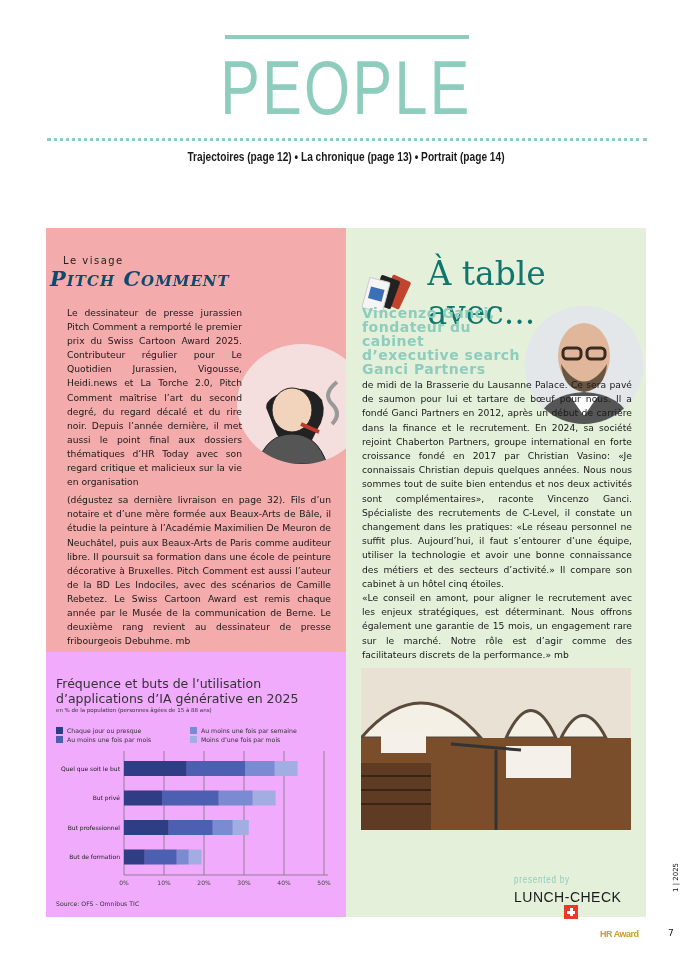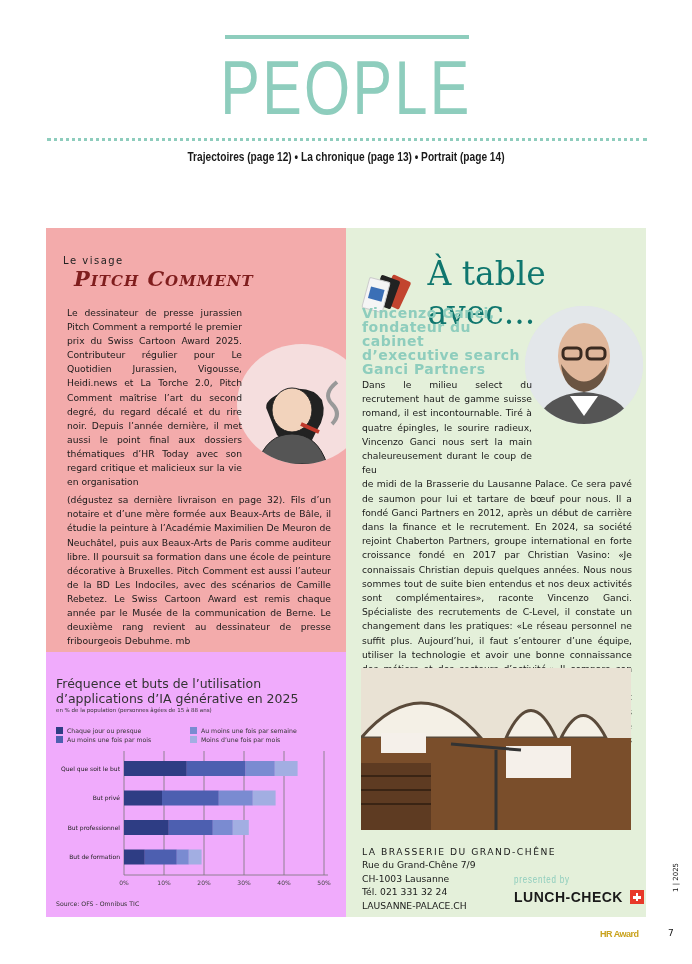--- a/index.html
+++ b/index.html
@@ -7,40 +7,40 @@
   .top-rule { position:absolute; left:225px; top:35px; width:244px; height:4px; background:#8ecdbd; }
   .section-title { position:absolute; left:0; width:692px; top:48px; text-align:center; font-family:"Liberation Sans Narrow","Liberation Sans", sans-serif; font-size:76px; line-height:80px; color:#8ecdbd; letter-spacing:3px; transform:scaleX(0.78); transform-origin:center; font-weight:normal; }
   .dotted-rule { position:absolute; left:47px; top:138px; width:600px; height:0; border-top:3px dotted #8ecdbd; }
   .toc { position:absolute; left:0; width:692px; top:149px; text-align:center; font-family:"Liberation Sans", sans-serif; font-size:13px; font-weight:bold; transform:scaleX(0.78); transform-origin:center; }
 
   .pink-panel { position:absolute; left:46px; top:228px; width:300px; height:460px; background:#f3abab; }
   .mint-panel { position:absolute; left:46px; top:652px; width:300px; height:265px; background:#f0abfc; }
   .green-panel { position:absolute; left:346px; top:228px; width:300px; height:689px; background:#e4f0da; }
 
   .kicker { position:absolute; left:17px; top:27px; font-size:10px; letter-spacing:1.5px; color:#222; }
-  .portrait-name { position:absolute; left:28px; top:38px; font-family:"DejaVu Serif", serif; font-size:21px; font-weight:bold; font-style:italic; color:#7f1d1d; letter-spacing:1px; font-variant:small-caps; }
+  .portrait-name { position:absolute; left:4px; top:38px; font-family:"DejaVu Serif", serif; font-size:21px; font-weight:bold; font-style:italic; color:#0c4a6e; letter-spacing:1px; font-variant:small-caps; }
   .cartoon-circle { position:absolute; left:191px; top:116px; width:130px; height:120px; border-radius:50%; background:#f5dede; overflow:hidden; }
   .pink-body { position:absolute; left:17px; top:74px; width:272px; font-size:9.2px; line-height:14.1px; color:#1a1a1a; }
   .pink-body .narrow { width:175px; }
   .pink-body p { margin:4px; text-align:justify; }
 
   .table-title-row { position:absolute; left:14px; top:26px; display:flex; align-items:center; }
   .cards-icon { width:60px; height:40px; position:relative; }
   .table-title { font-family:"DejaVu Serif", serif; font-size:33px; color:#0f766e; margin-left:12px; }
   .guest-heading { position:absolute; left:16px; top:78px; font-size:14px; font-weight:bold; color:#8ecdbd; line-height:14px; letter-spacing:0.5px; }
   .guest-photo { position:absolute; left:179px; top:78px; width:118px; height:118px; border-radius:50%; overflow:hidden; background:#dfe4e6; }
   .green-body { position:absolute; left:16px; top:150px; width:270px; font-size:9.2px; line-height:14.2px; color:#1a1a1a; }
   .green-body p { margin:0; text-align:justify; }
   .green-body .narrow { width:170px; }
 
   .restaurant-photo { position:absolute; left:15px; top:440px; width:270px; height:162px; overflow:hidden; background:#6b4a2c; }
   .address { position:absolute; left:16px; top:617px; font-size:9.2px; line-height:13.4px; color:#1a1a1a; }
   .address .name { letter-spacing:1.5px; }
   .presented { position:absolute; left:168px; top:646px; font-family:"Liberation Sans", sans-serif; font-size:10px; color:#8ecdbd; letter-spacing:1px; transform:scaleX(0.8); transform-origin:left; }
-  .lunch-check { position:absolute; left:168px; top:661px; display:flex; align-items:center; font-family:"Liberation Sans", sans-serif; font-weight:bold; font-size:14px; color:#1a1a1a; letter-spacing:0.5px; }
+  .lunch-check { position:absolute; left:168px; top:661px; display:flex; align-items:center; font-family:"Liberation Sans", sans-serif; font-weight:normal; font-size:14px; color:#1a1a1a; letter-spacing:0.5px;flex-direction:column; }
   .swiss-flag { width:14px; height:14px; background:#e8392a; margin-left:7px; position:relative; }
   .swiss-flag::before { content:""; position:absolute; left:6px; top:3px; width:2.5px; height:8px; background:#fff; }
   .swiss-flag::after { content:""; position:absolute; left:3px; top:6px; width:8px; height:2.5px; background:#fff; }
 
   .chart-title { position:absolute; left:10px; top:24px; font-size:12.5px; line-height:15px; color:#333; }
   .chart-sub { position:absolute; left:10px; top:55px; font-size:5.5px; color:#333; }
   .legend { position:absolute; left:10px; top:75px; width:280px; font-size:6.2px; color:#333; }
   .legend-item { position:absolute; display:flex; align-items:center; white-space:nowrap; }
   .legend-swatch { width:7px; height:7px; margin-right:4px; }
   .chart-svg { position:absolute; left:0; top:95px; }
@@ -153,48 +153,40 @@
       <rect width="118" height="118" fill="#e3e7ea"></rect>
       <path d="M10,118 q10,-30 49,-32 q39,2 49,32 z" fill="#555"></path>
       <path d="M45,90 l14,20 l14,-20 z" fill="#fff"></path>
       <ellipse cx="59" cy="50" rx="26" ry="33" fill="#e0b79b"></ellipse>
       <path d="M36,58 q23,35 46,0 q-2,25 -23,28 q-21,-3 -23,-28 z" fill="#6a5442"></path>
       <rect x="38" y="42" width="18" height="11" rx="4" fill="none" stroke="#3a2a20" stroke-width="3"></rect>
       <rect x="62" y="42" width="18" height="11" rx="4" fill="none" stroke="#3a2a20" stroke-width="3"></rect>
     </svg>
   </div>
   <div class="green-body">
-    <p class="narrow">Dans le milieu select du recrutement haut de gamme suisse romand, il est incontournable. Tiré à quatre épingles, le sourire radieux, Vincenzo Ganci nous sert la main chaleureusement durant le coup de feu</p>
     <p>de midi de la Brasserie du Lausanne Palace. Ce sera pavé de saumon pour lui et tartare de bœuf pour nous. Il a fondé Ganci Partners en 2012, après un début de carrière dans la finance et le recrutement. En 2024, sa société rejoint Chaberton Partners, groupe international en forte croissance fondé en 2017 par Christian Vasino: «Je connaissais Christian depuis quelques années. Nous nous sommes tout de suite bien entendus et nos deux activités sont complémentaires», raconte Vincenzo Ganci. Spécialiste des recrutements de C-Level, il constate un changement dans les pratiques: «Le réseau personnel ne suffit plus. Aujourd’hui, il faut s’entourer d’une équipe, utiliser la technologie et avoir une bonne connaissance des métiers et des secteurs d’activité.» Il compare son cabinet à un hôtel cinq étoiles.</p>
     <p>«Le conseil en amont, pour aligner le recrutement avec les enjeux stratégiques, est déterminant. Nous offrons également une garantie de 15 mois, un engagement rare sur le marché. Notre rôle est d’agir comme des facilitateurs discrets de la performance.» mb</p>
   </div>
   <div class="restaurant-photo">
     <svg width="270" height="162" viewBox="0 0 270 162">
       <rect width="270" height="70" fill="#e9e2d4"></rect>
       <path d="M0,70 q60,-70 120,0 z" fill="#f4f0e6" stroke="#5a4a3a" stroke-width="3"></path>
       <path d="M145,70 q25,-55 50,0 z" fill="#f4f0e6" stroke="#5a4a3a" stroke-width="3"></path>
       <path d="M200,70 q22,-45 45,0 z" fill="#f4f0e6" stroke="#5a4a3a" stroke-width="3"></path>
       <rect y="70" width="270" height="92" fill="#7a4e2b"></rect>
       <rect x="20" y="65" width="45" height="20" fill="#f5f0ea"></rect>
       <rect x="145" y="78" width="65" height="32" fill="#f5f0ea"></rect>
       <rect x="0" y="95" width="70" height="67" fill="#5e3b22"></rect>
       <line x1="0" y1="108" x2="70" y2="108" stroke="#3a2414" stroke-width="2"></line>
       <line x1="0" y1="122" x2="70" y2="122" stroke="#3a2414" stroke-width="2"></line>
       <line x1="0" y1="136" x2="70" y2="136" stroke="#3a2414" stroke-width="2"></line>
       <line x1="90" y1="76" x2="160" y2="82" stroke="#333" stroke-width="3"></line>
       <line x1="135" y1="82" x2="135" y2="162" stroke="#333" stroke-width="3"></line>
     </svg>
   </div>
-  <div class="address">
-    <div class="name">LA BRASSERIE DU GRAND-CHÊNE</div>
-    <div>Rue du Grand-Chêne 7/9</div>
-    <div>CH-1003 Lausanne</div>
-    <div>Tél. 021 331 32 24</div>
-    <div>LAUSANNE-PALACE.CH</div>
-  </div>
   <div class="presented">presented by</div>
   <div class="lunch-check">
     <span>LUNCH-CHECK</span>
     <span class="swiss-flag"></span>
   </div>
 </div>
 
 <div class="footer-issue">1 | 2025</div>
 <div class="footer-brand">HR Award</div>
 <div class="footer-page">7</div>

